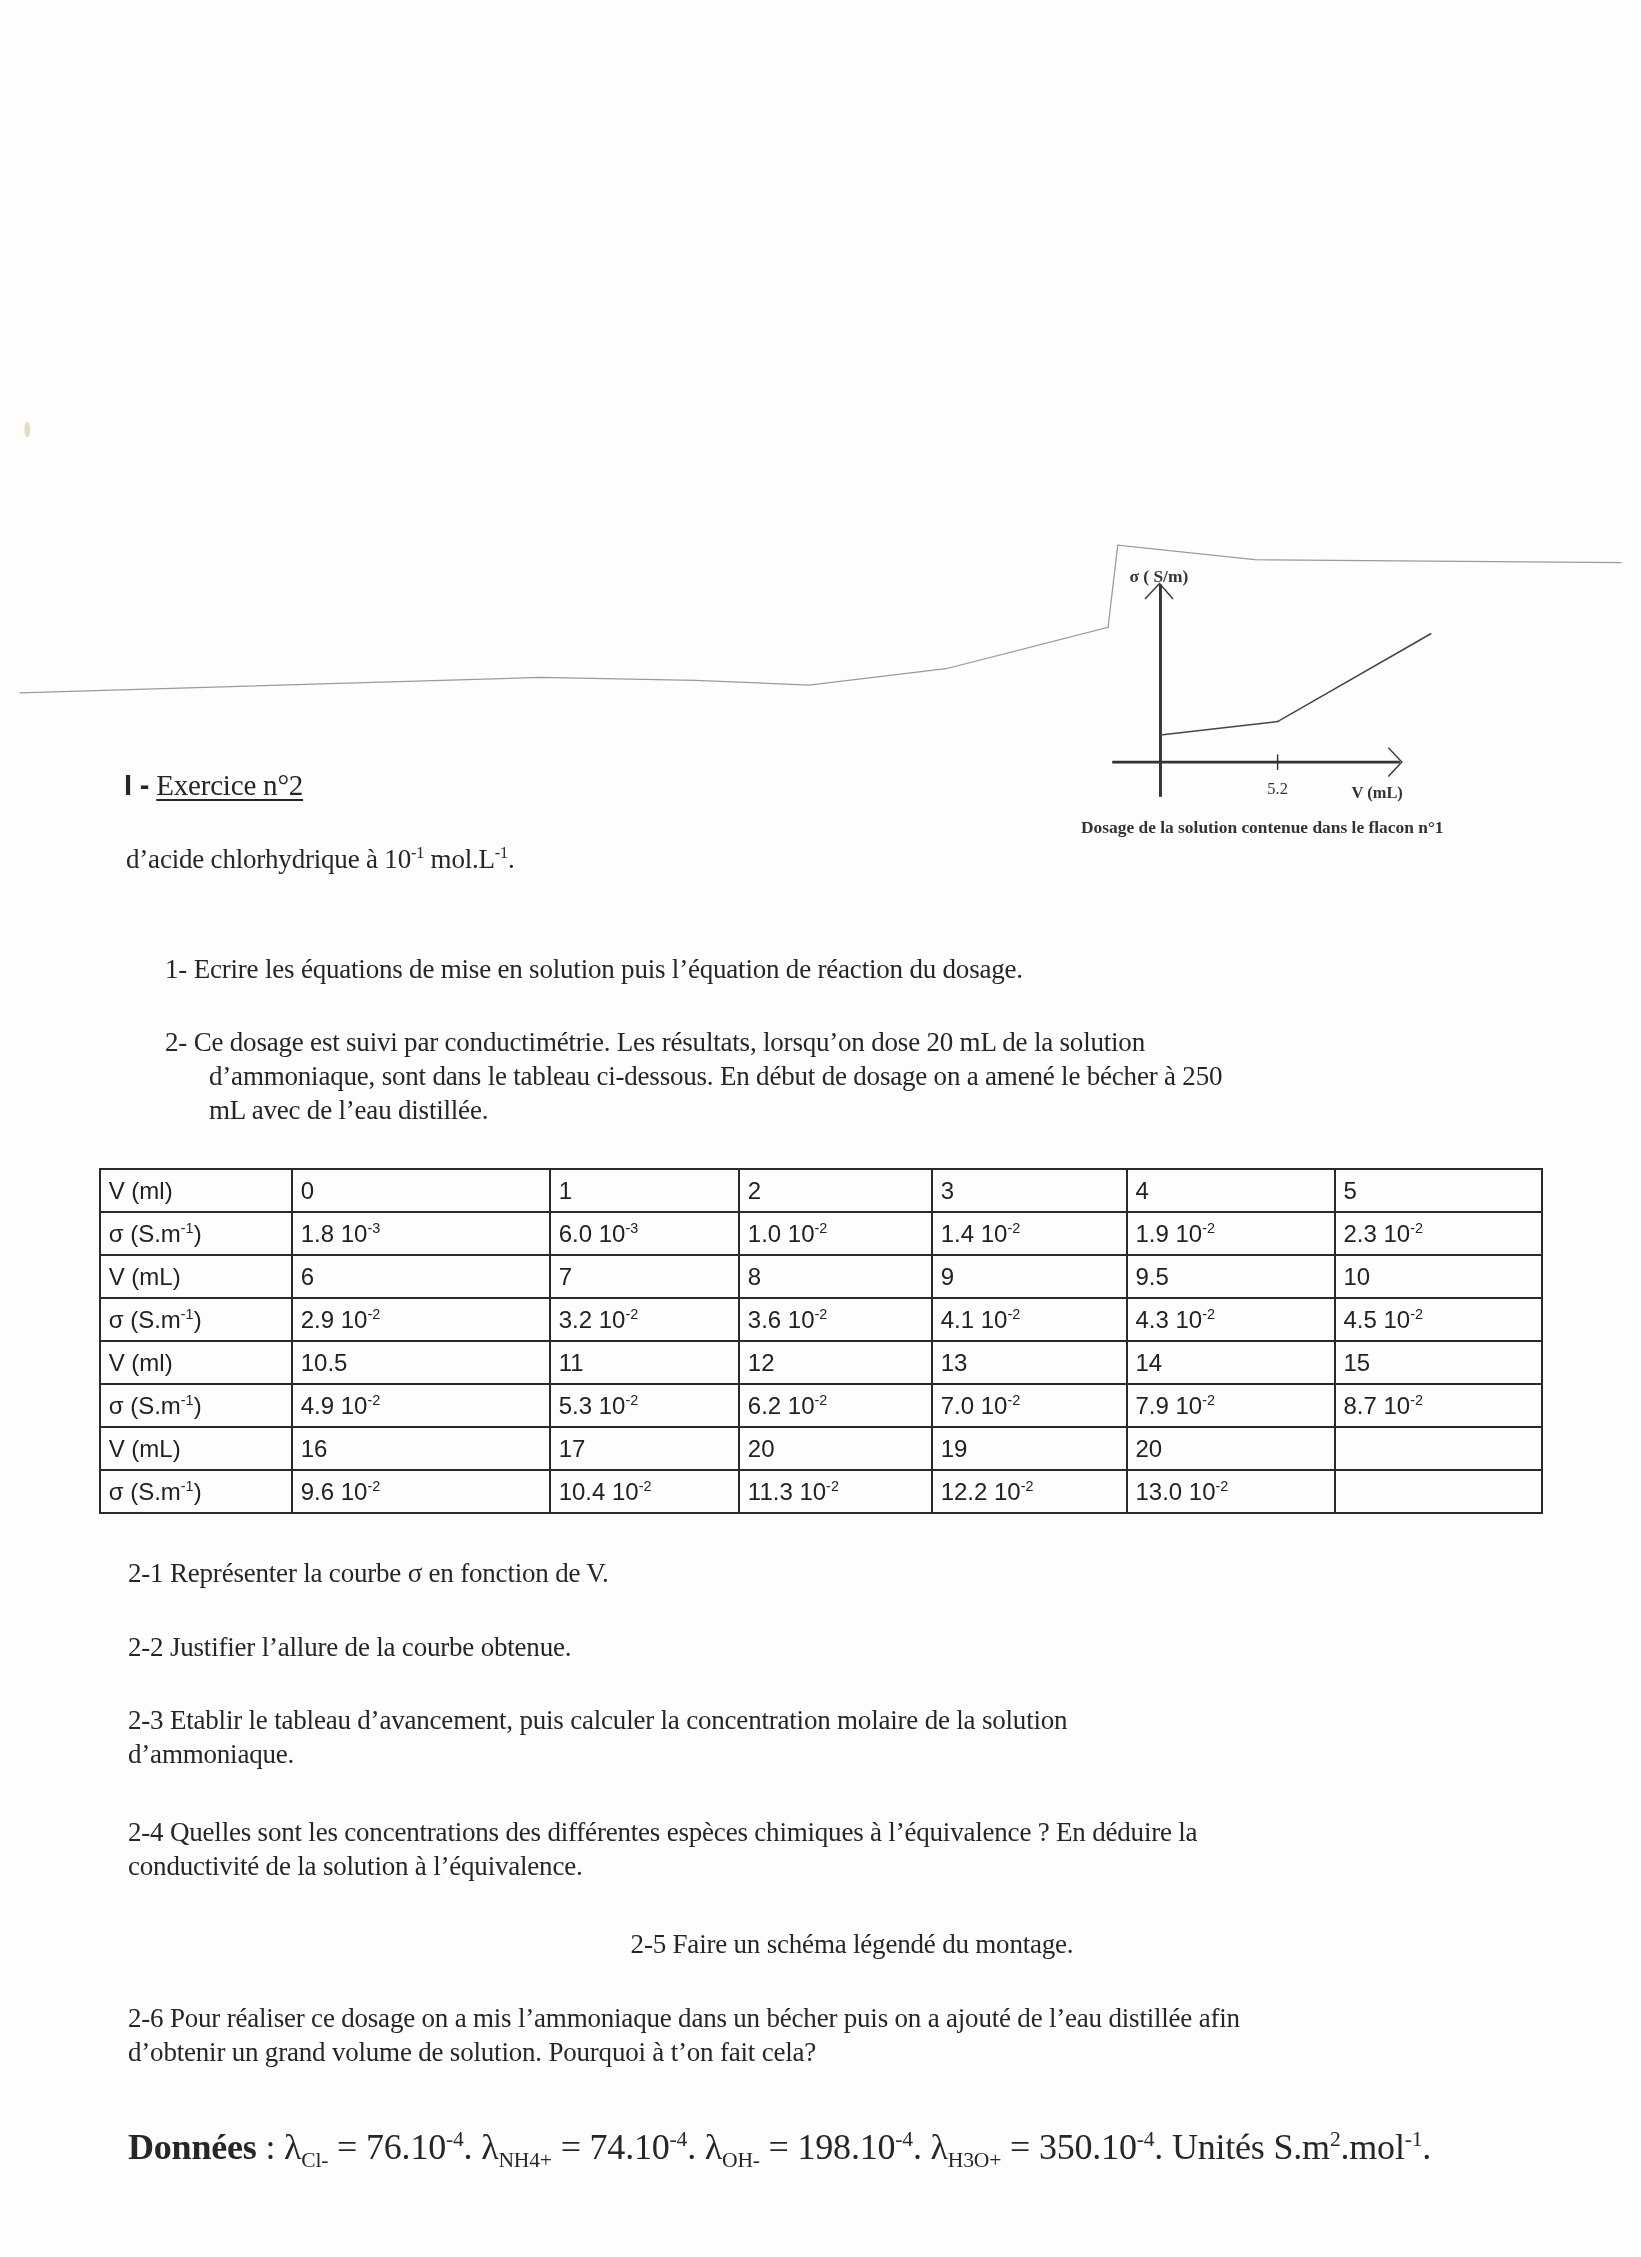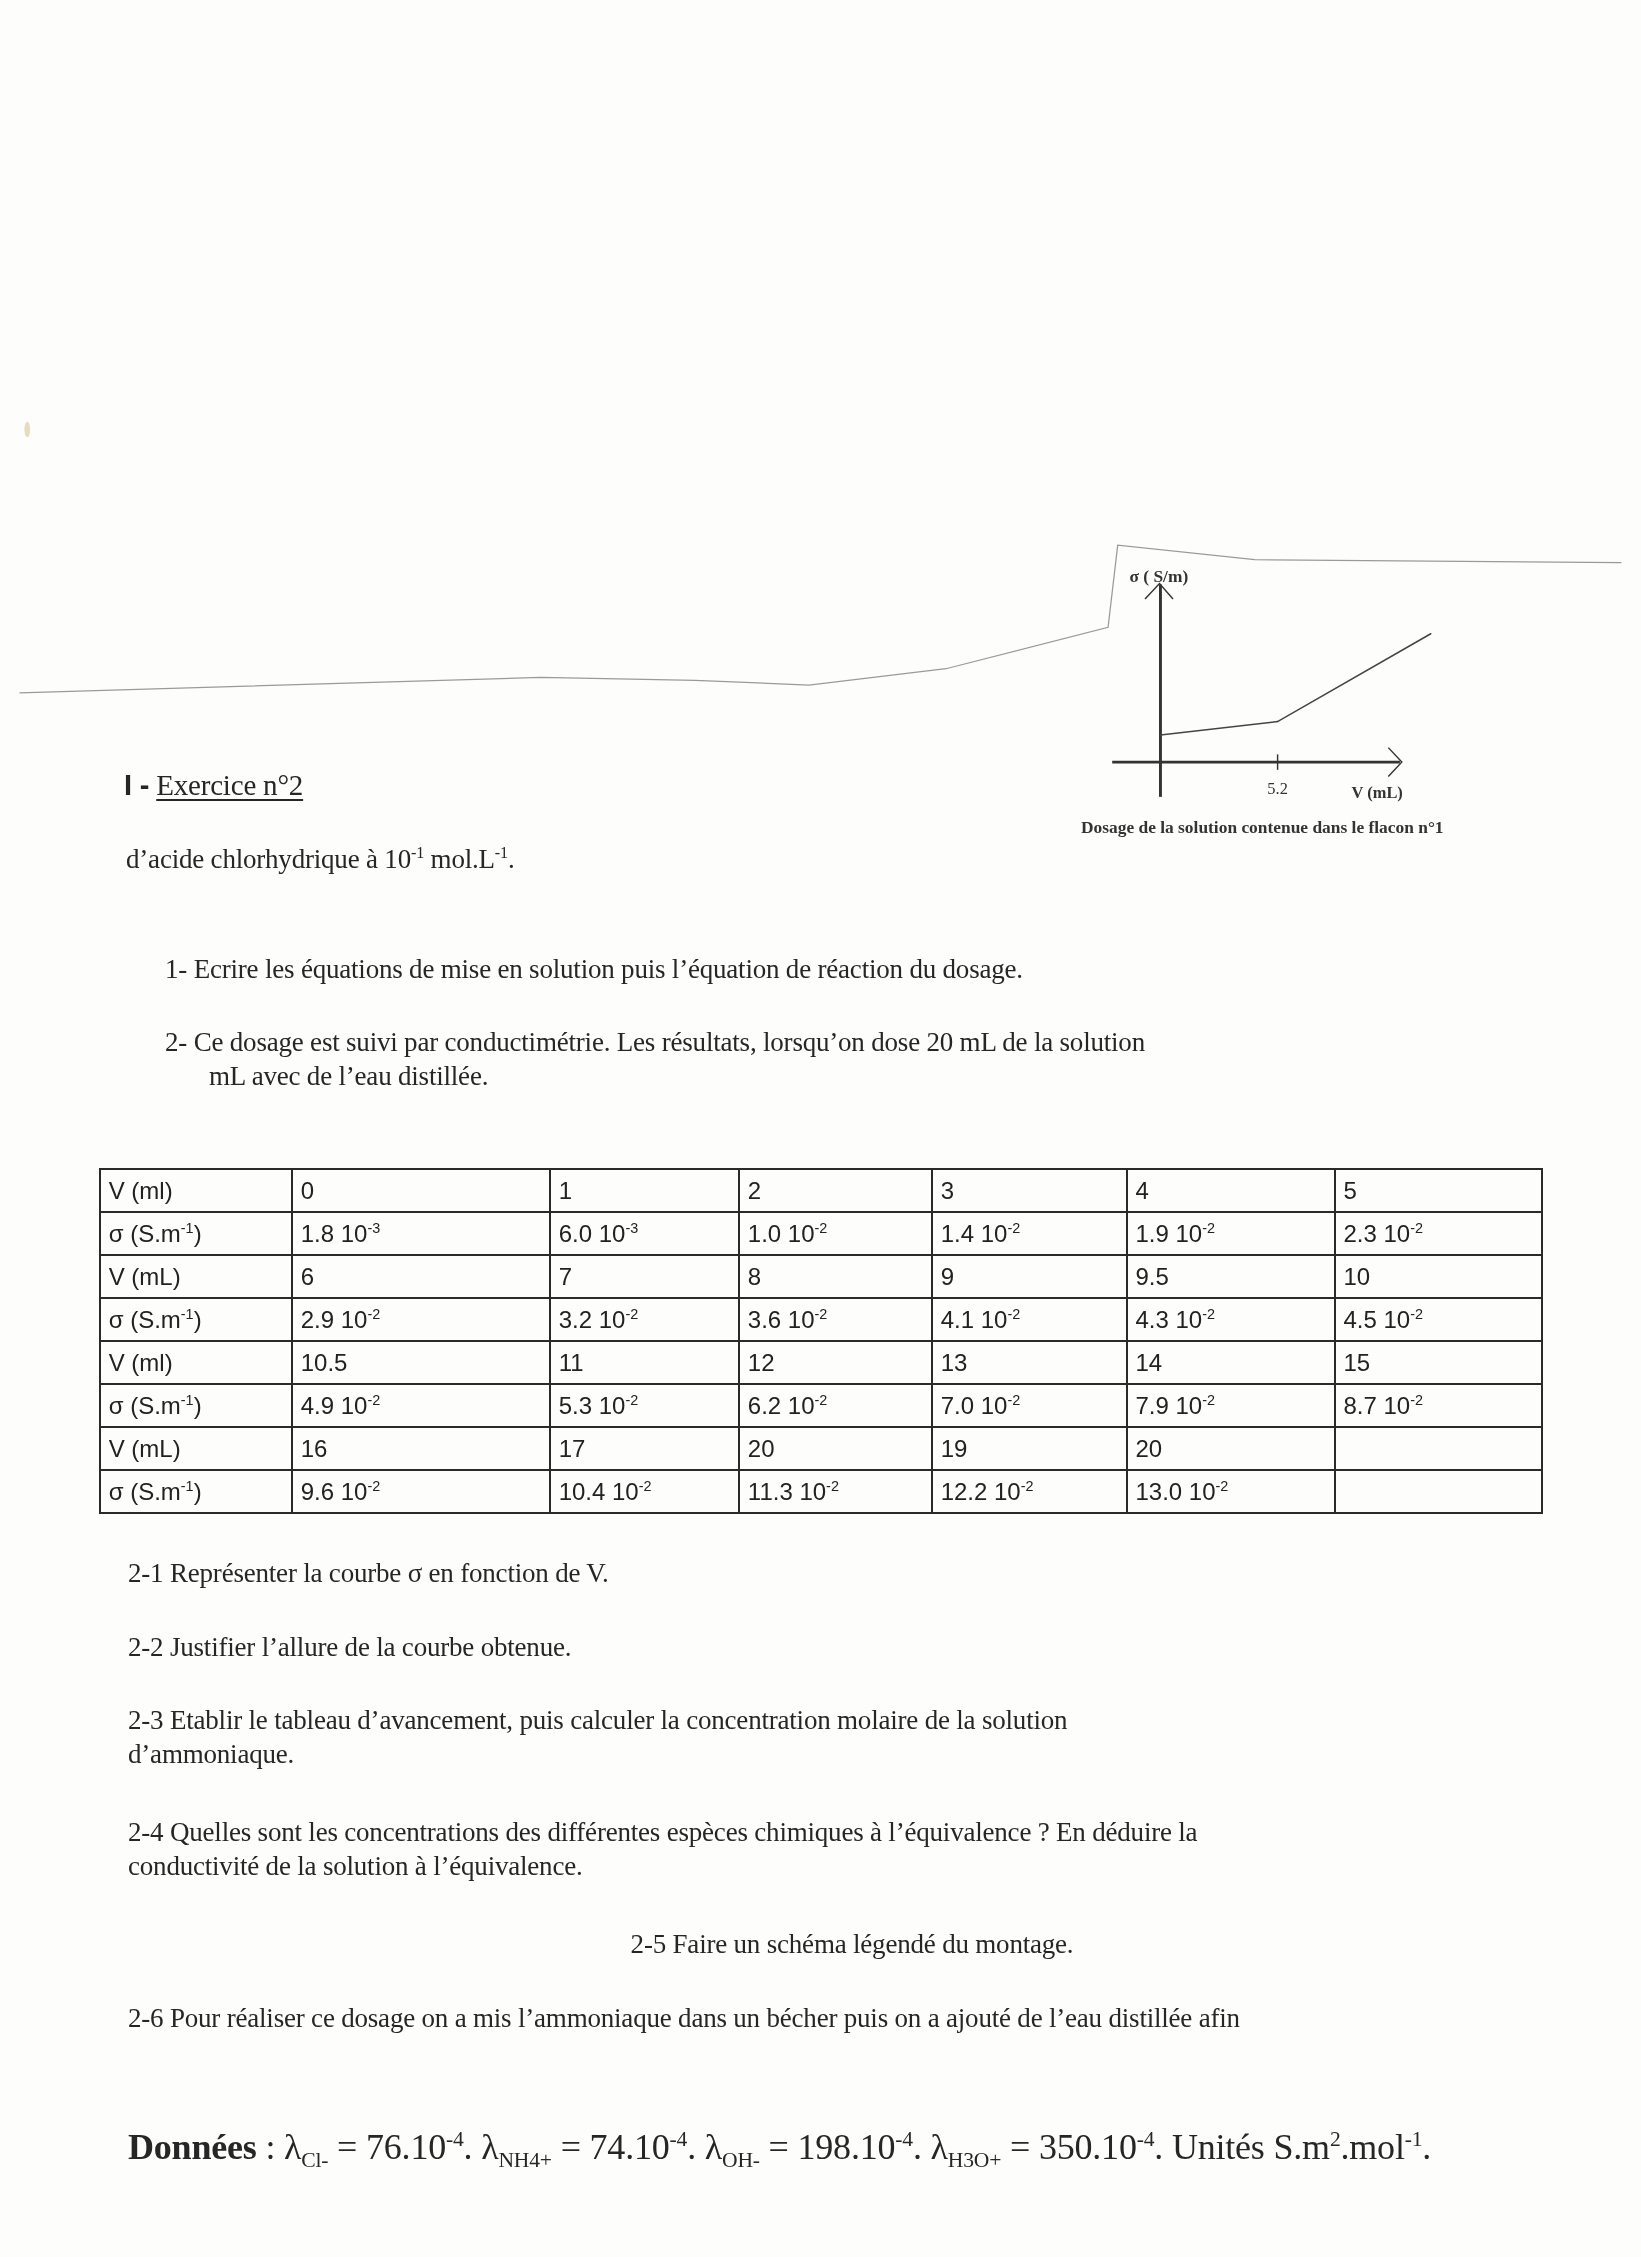--- a/index.html
+++ b/index.html
@@ -54,20 +54,21 @@
 </div>
 
 <div class="abs txt intro">
   <div><span>d’acide chlorhydrique à 10</span><sup>-1</sup><span> mol.L</span><sup>-1</sup><span>.</span></div>
 </div>
 
 <div class="abs txt q1">1- Ecrire les équations de mise en solution puis l’équation de réaction du dosage.</div>
 
 <div class="abs txt q2">
   <div>2- Ce dosage est suivi par conductimétrie. Les résultats, lorsqu’on dose 20 mL de la solution</div>
+  <div class="indent">d’ammoniaque, sont dans le tableau ci-dessous. En début de dosage on a amené le bécher à 250</div>
   <div class="indent">mL avec de l’eau distillée.</div>
 </div>
 
 <table class="data">
   <tbody id="tbody">
       <tr>
         <td class="h">V (ml)</td>
         <td class="c1">0</td>
         <td class="c2">1</td>
         <td class="c3">2</td>
@@ -154,20 +155,21 @@
     </div>
     <div class="abs txt sub-q" style="top: 1815px;">
       <div>2-4 Quelles sont les concentrations des différentes espèces chimiques à l’équivalence ? En déduire la</div>
       <div>conductivité de la solution à l’équivalence.</div>
     </div>
     <div class="abs txt sub-q" style="top: 1927px; text-align: center;">
       <div>2-5 Faire un schéma légendé du montage.</div>
     </div>
     <div class="abs txt sub-q" style="top: 2001px;">
       <div>2-6 Pour réaliser ce dosage on a mis l’ammoniaque dans un bécher puis on a ajouté de l’eau distillée afin</div>
+      <div>d’obtenir un grand volume de solution. Pourquoi à t’on fait cela?</div>
     </div>
   </div>
 
 <div class="abs txt donnees" id="donnees"><b>Données</b> : <span><span>λ</span><sub>Cl-</sub> = <span>76.10</span><sup>-4</sup>. </span><span><span>λ</span><sub>NH4+</sub> = <span>74.10</span><sup>-4</sup>. </span><span><span>λ</span><sub>OH-</sub> = <span>198.10</span><sup>-4</sup>. </span><span><span>λ</span><sub>H3O+</sub> = <span>350.10</span><sup>-4</sup>. </span><span><span>Unités S.m</span><sup>2</sup><span>.mol</span><sup>-1</sup><span>.</span></span></div>
 
 <svg class="chart-box" viewBox="0 0 520 320" id="chart">
     <line x1="52" y1="229" x2="350" y2="229" stroke="#333" stroke-width="3"></line>
     <polyline points="338,214 352,229 338,244" fill="none" stroke="#333" stroke-width="1.5"></polyline>
     <line x1="102" y1="265" x2="102" y2="45" stroke="#333" stroke-width="3"></line>
     <polyline points="86,60 101,44 115,60" fill="none" stroke="#333" stroke-width="1.5"></polyline>

